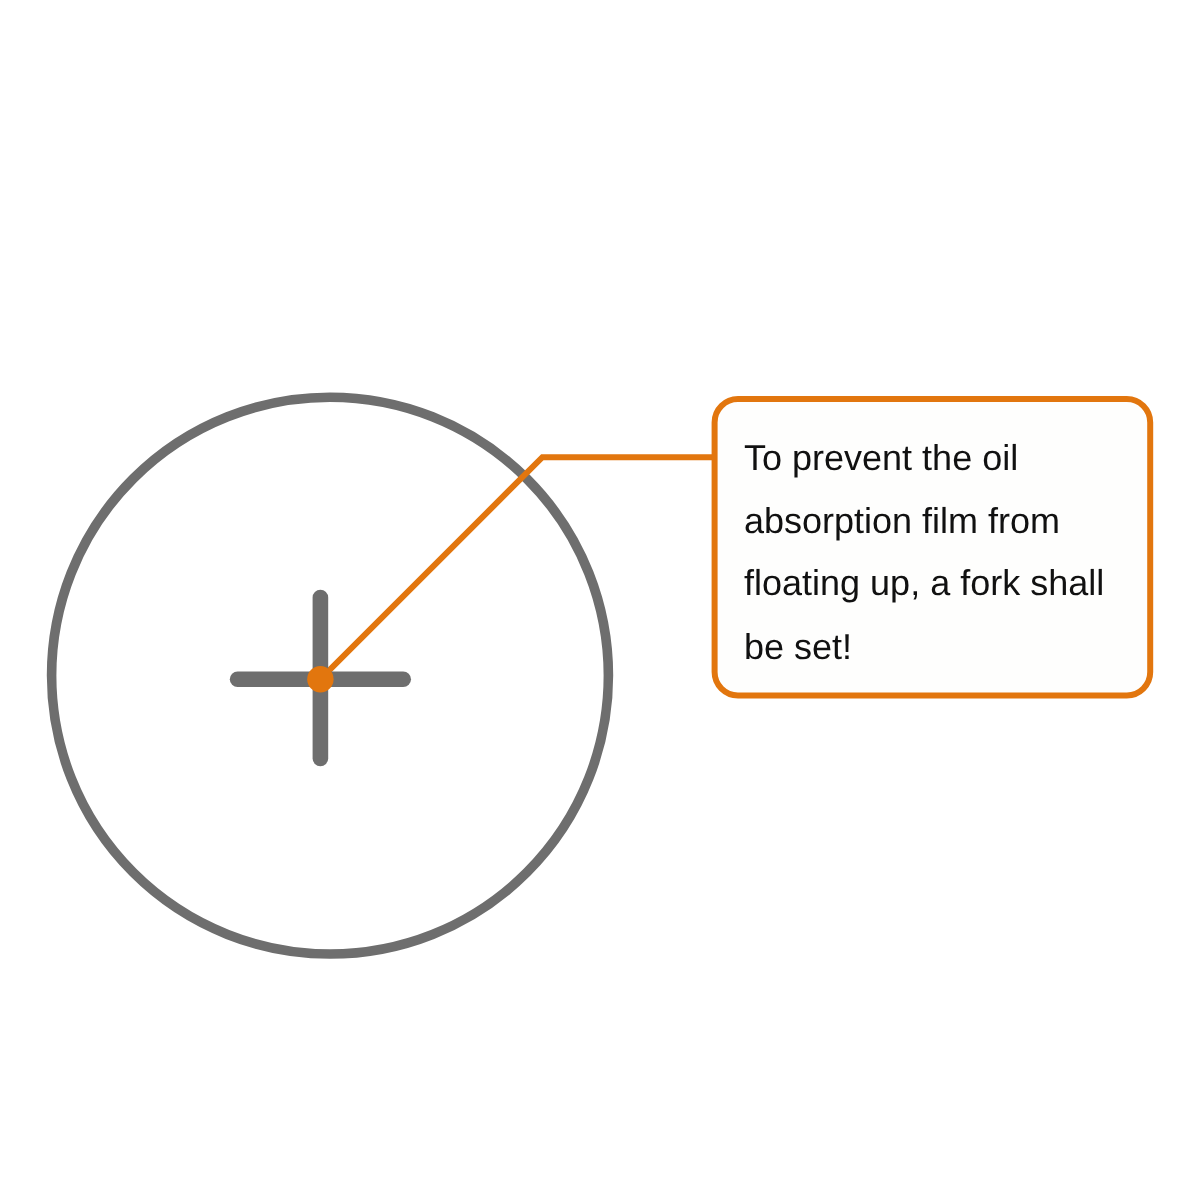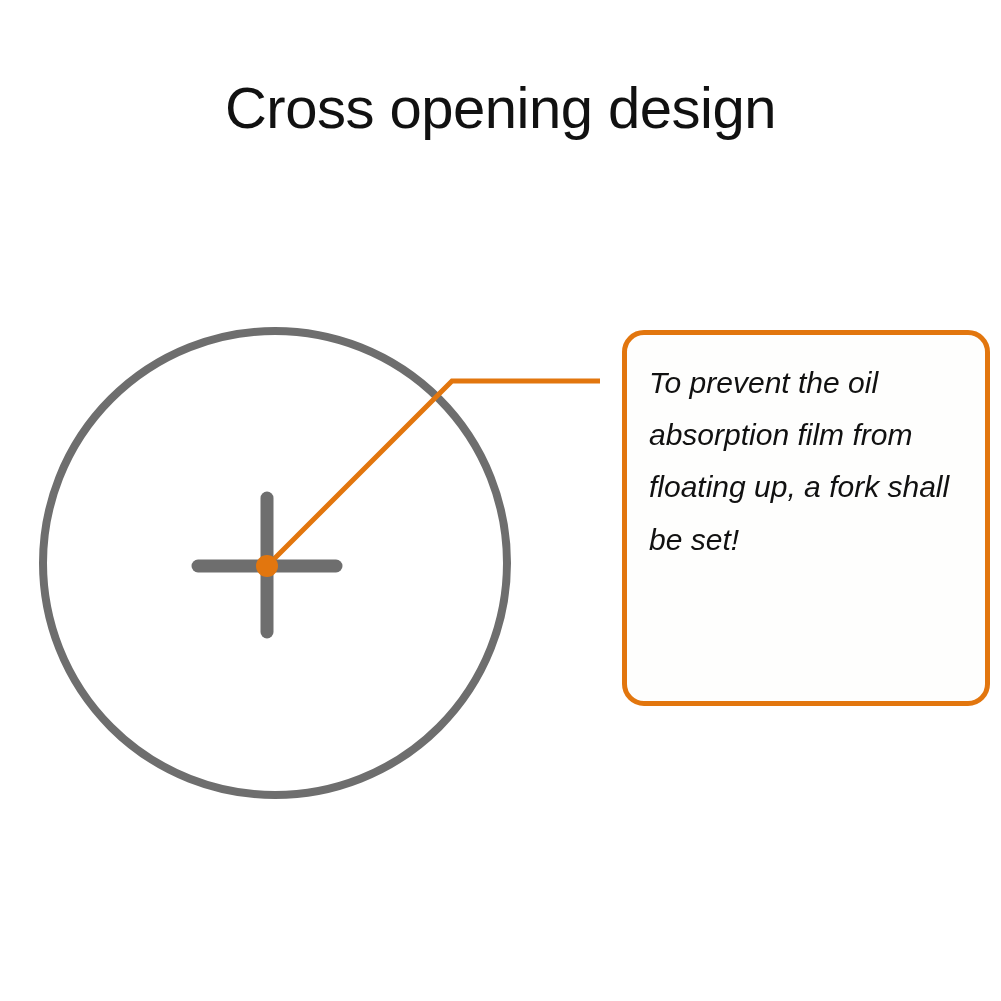--- a/index.html
+++ b/index.html
@@ -33,48 +33,46 @@
   }
   #diagram-svg {
     position: absolute;
     left: 0;
     top: 0;
     width: 1001px;
     height: 1001px;
   }
   #callout-box {
     position: absolute;
-    left: 622px;
+    left: 593px;
     top: 330px;
     width: 368px;
-    height: 376px;
+    height: 252px;
     box-sizing: border-box;
     border: 5px solid #E2760E;
     border-radius: 22px;
     background: #FEFEFD;
-    font-style: italic;
   }
   #callout-text {
     position: absolute;
     left: 22px;
     top: 22px;
     right: 6px;
     font-size: 30px;
     line-height: 1.74;
     color: #111111;
     font-family: "Liberation Sans", sans-serif;
     font-weight: 400;
   }
 </style>
 </head>
 <body>
 
 <div id="stage">
 
-  <div id="title">Cross opening design</div>
 
   <svg id="diagram-svg" viewBox="0 0 1001 1001">
 
     <circle cx="275" cy="563" r="232" fill="none" stroke="#6E6E6E" stroke-width="8"></circle>
 
     <path d="M 267 566 L 452 381 L 600 381" fill="none" stroke="#E2760E" stroke-width="5" stroke-linejoin="miter" stroke-linecap="butt"></path>
 
     <line x1="267" y1="498" x2="267" y2="632" stroke="#6E6E6E" stroke-width="13" stroke-linecap="round"></line>
 
     <line x1="198" y1="566" x2="336" y2="566" stroke="#6E6E6E" stroke-width="13" stroke-linecap="round"></line>

